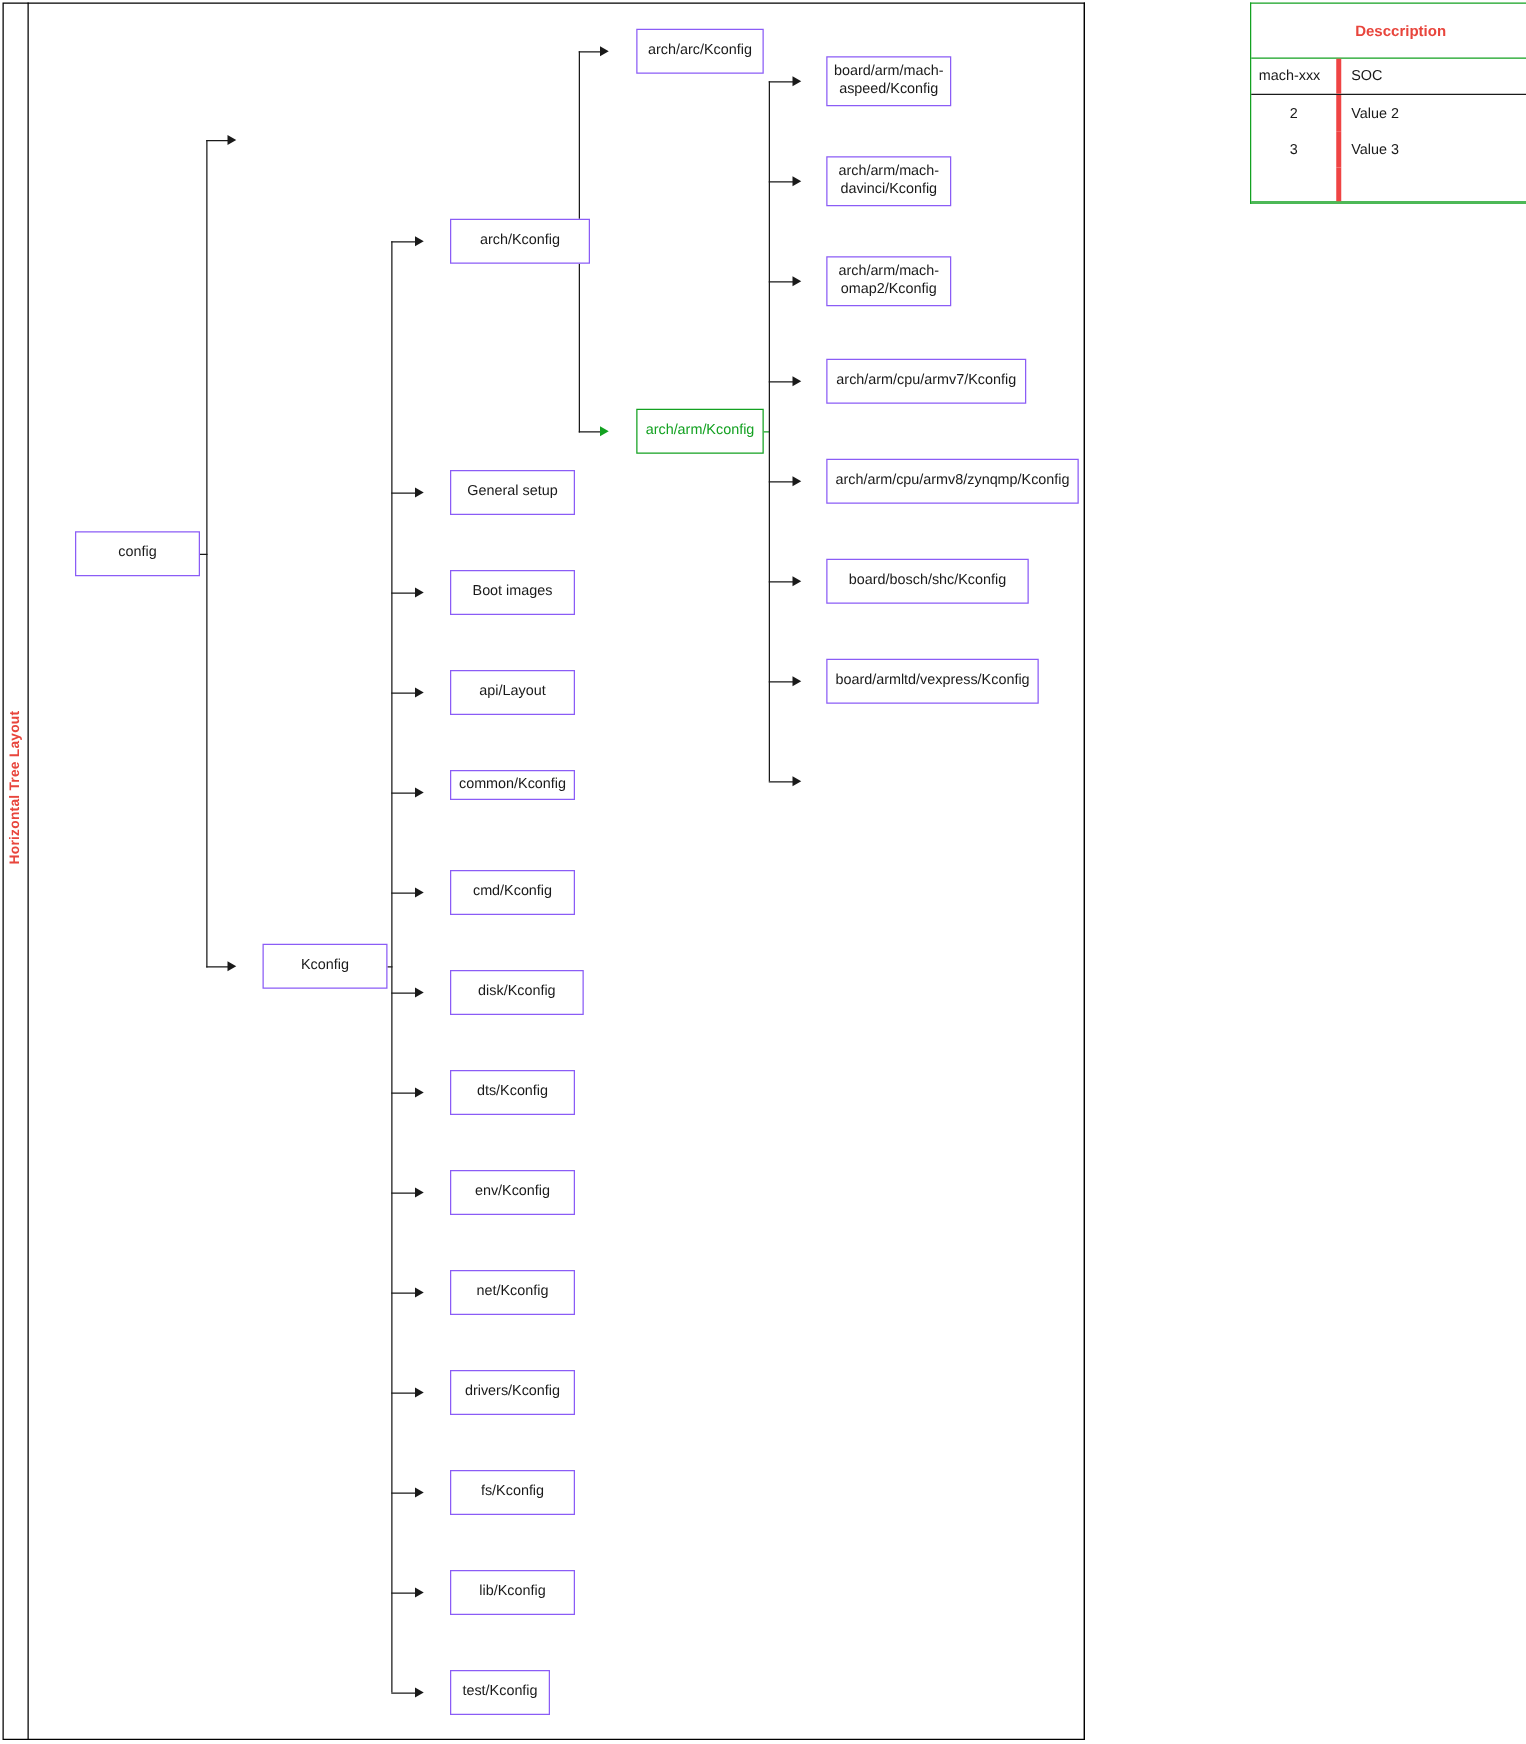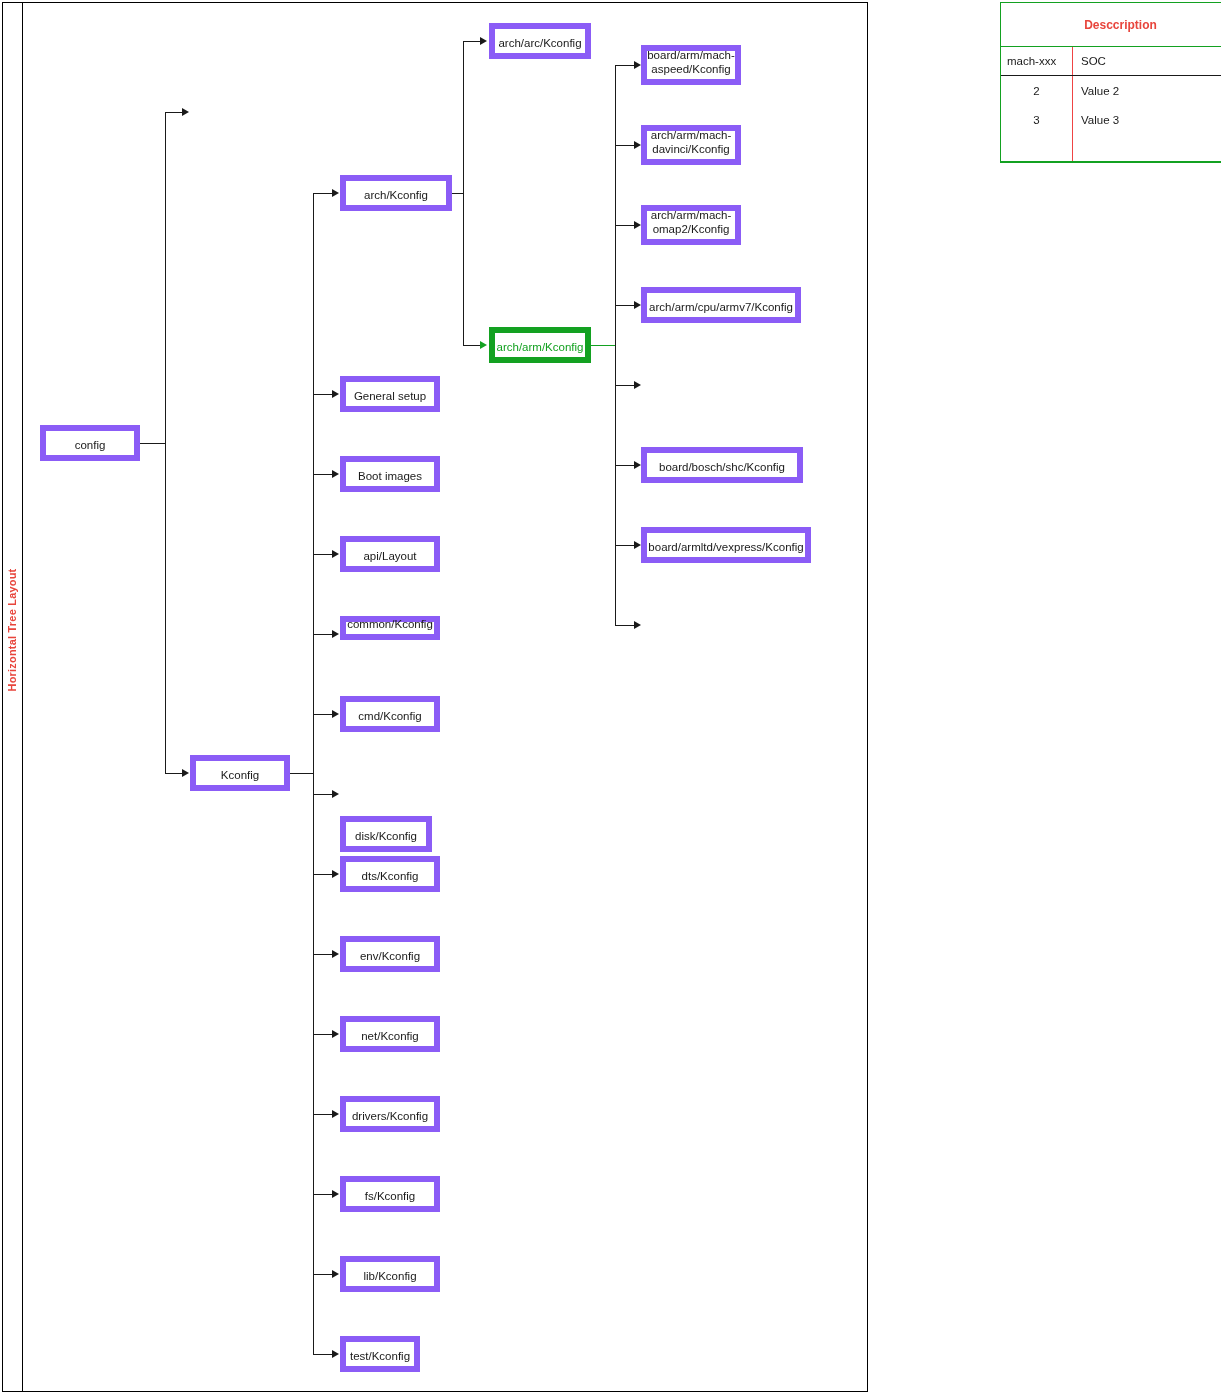--- a/index.html
+++ b/index.html
@@ -50,31 +50,32 @@
     font-weight: bold;
     font-size: 11px;
     font-family: "Liberation Sans", sans-serif;
     letter-spacing: 0.2px;
     white-space: nowrap;
   }
   
   .node {
     position: absolute;
     box-sizing: border-box;
-    border: 6px solid #8b5cf6;
+    border: 1px solid #8b5cf6;
     background: #ffffff;
     color: #1a1a1a;
     font-size: 11.5px;
     line-height: 1.2;
     display: flex;
-    align-items: flex-end;
+    align-items: center;
     justify-content: center;
     text-align: center;
     padding: 2px 5px;
     font-family: "Liberation Sans", sans-serif;
+    margin-left: 20px;
   }
   .node.green {
     border-color: #13a121;
     color: #13a121;
   }
   
   .edge {
     position: absolute;
     background: #1a1a1a;
   }
@@ -119,21 +120,21 @@
     box-sizing: border-box;
   }
   .legend-row {
     display: flex;
     height: 29px;
     box-sizing: border-box;
   }
   .legend-row.header { border-bottom: 1px solid #1a1a1a; }
   .legend-cell-k {
     width: 72px;
-    border-right: 1px solid #ef4444;
+    border-right: 4px solid #ef4444;
     display: flex;
     align-items: center;
     justify-content: center;
     box-sizing: border-box;
     padding: 0 6px;
   }
   .legend-row.header .legend-cell-k { justify-content: flex-start; }
   .legend-cell-v {
     flex: 1;
     display: flex;
@@ -239,21 +240,21 @@
   </div>
   <div class="node" style="left:340px; top:536px; width:100px; height:36px;">
     <span>api/Layout</span>
   </div>
   <div class="node" style="left:340px; top:616px; width:100px; height:24px;">
     <span>common/Kconfig</span>
   </div>
   <div class="node" style="left:340px; top:696px; width:100px; height:36px;">
     <span>cmd/Kconfig</span>
   </div>
-  <div class="node" style="left:340px; top:816px; width:92px; height:36px;">
+  <div class="node" style="left:340px; top:776px; width:107px; height:36px;">
     <span>disk/Kconfig</span>
   </div>
   <div class="node" style="left:340px; top:856px; width:100px; height:36px;">
     <span>dts/Kconfig</span>
   </div>
   <div class="node" style="left:340px; top:936px; width:100px; height:36px;">
     <span>env/Kconfig</span>
   </div>
   <div class="node" style="left:340px; top:1016px; width:100px; height:36px;">
     <span>net/Kconfig</span>
@@ -282,20 +283,23 @@
     <span>board/arm/mach-aspeed/Kconfig</span>
   </div>
   <div class="node" style="left:641px; top:125px; width:100px; height:40px;">
     <span>arch/arm/mach-davinci/Kconfig</span>
   </div>
   <div class="node" style="left:641px; top:205px; width:100px; height:40px;">
     <span>arch/arm/mach-omap2/Kconfig</span>
   </div>
   <div class="node" style="left:641px; top:287px; width:160px; height:36px;">
     <span>arch/arm/cpu/armv7/Kconfig</span>
+  </div>
+  <div class="node" style="left:641px; top:367px; width:202px; height:36px;">
+    <span>arch/arm/cpu/armv8/zynqmp/Kconfig</span>
   </div>
   <div class="node" style="left:641px; top:447px; width:162px; height:36px;">
     <span>board/bosch/shc/Kconfig</span>
   </div>
   <div class="node" style="left:641px; top:527px; width:170px; height:36px;">
     <span>board/armltd/vexpress/Kconfig</span>
   </div>
 
   <div class="legend">
     <div class="legend-title">Desccription</div>

